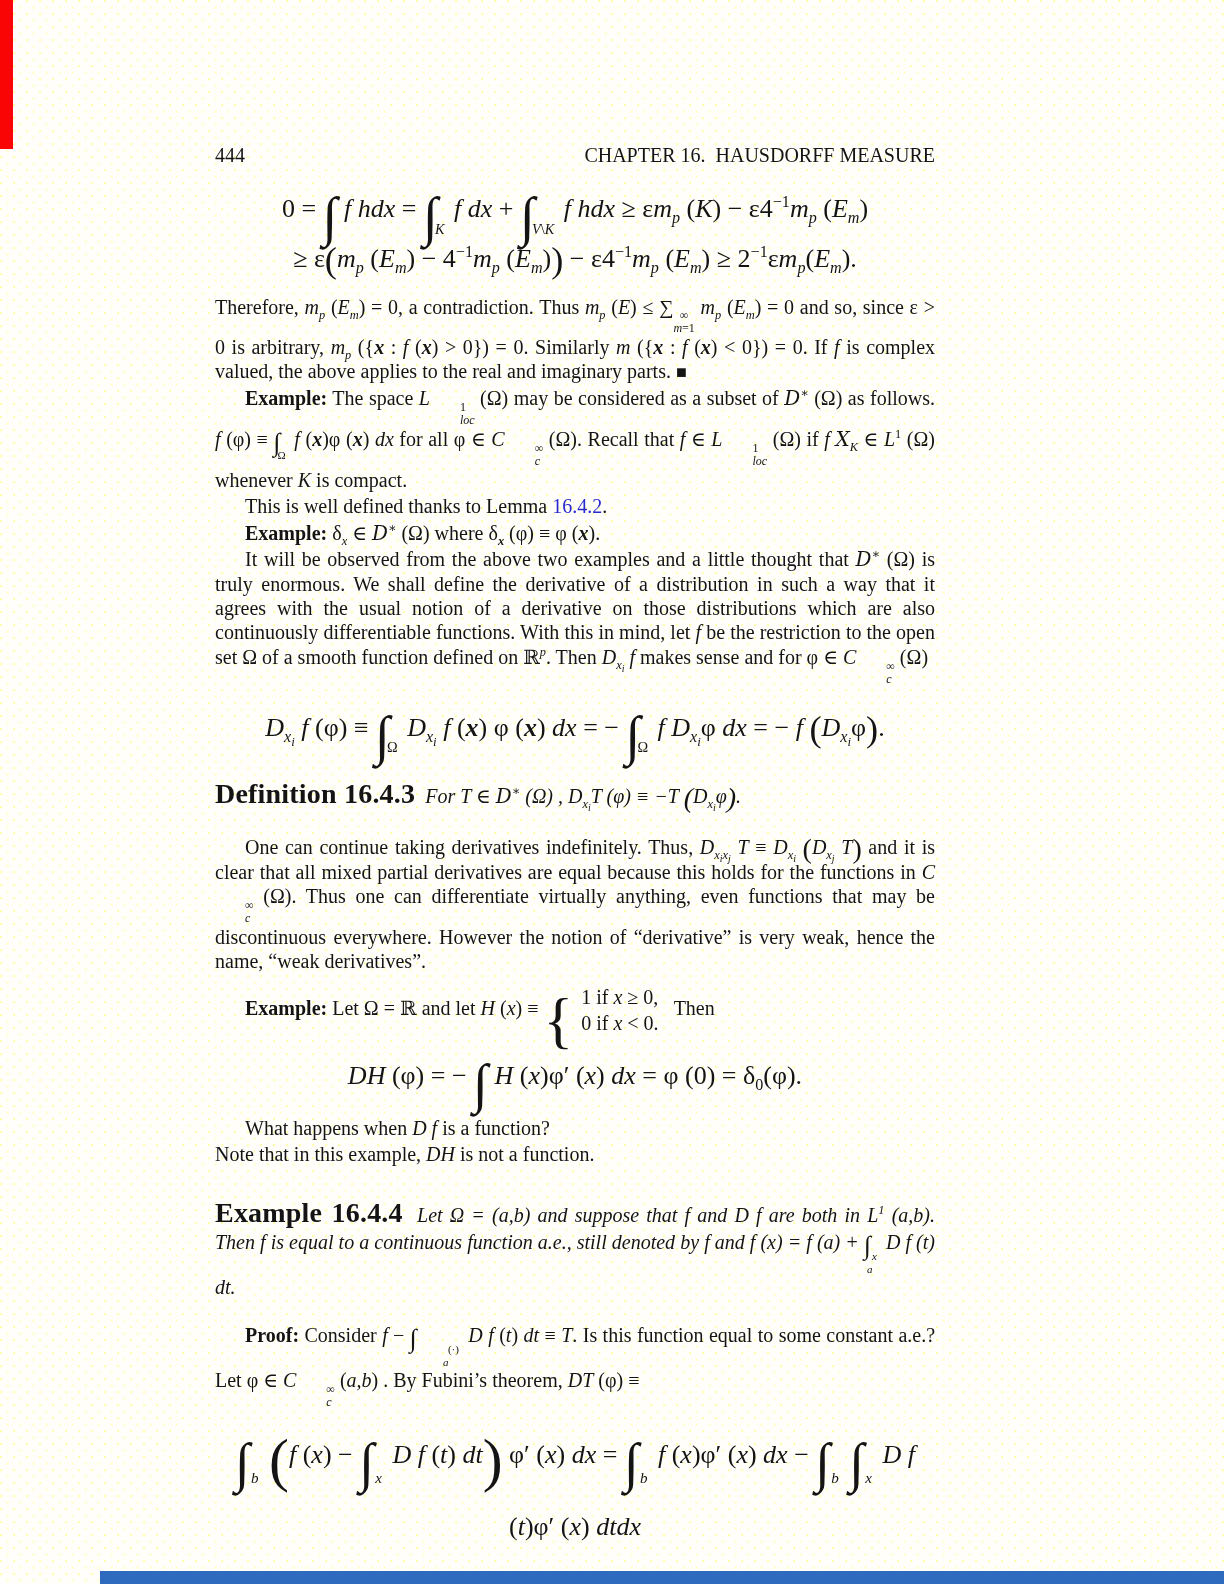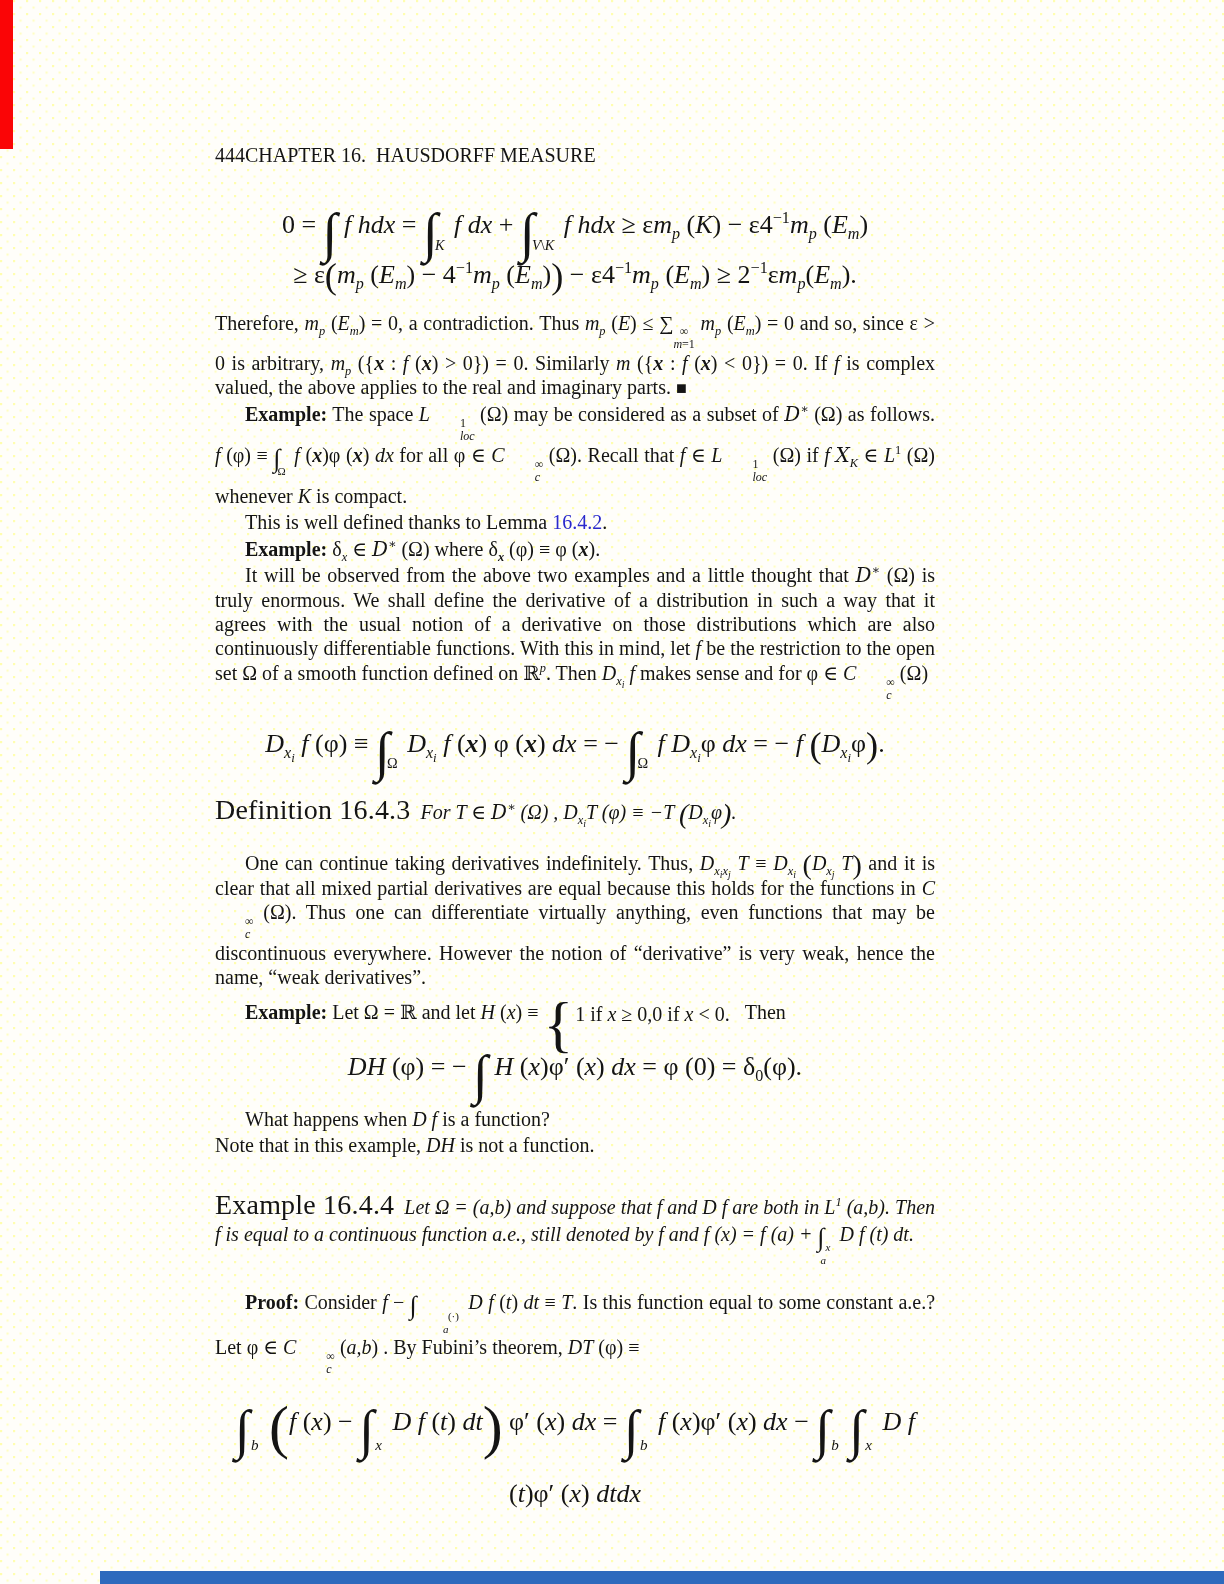--- a/index.html
+++ b/index.html
@@ -13,50 +13,50 @@
       radial-gradient(circle at 1px 1px, rgba(255,255,0,0.22) 1.1px, transparent 1.7px);
     background-size:13px 13px,13px 13px;
     background-position:0 0,6.5px 6.5px;
     overflow:hidden;
     font-family:"Liberation Serif","DejaVu Serif",serif;
     color:#141414;
   }
   .red-bar{position:absolute;left:0;top:0;width:13px;height:149px;}
   .blue-bar{position:absolute;left:100px;right:0;bottom:0;height:13px;}
   .content{position:absolute;left:215px;top:143px;width:720px;font-size:20px;line-height:1.22;}
-  .pghead{display:flex;white-space:pre;margin-bottom:42px;}
+  .pghead{display:flex;justify-content:space-between;white-space:pre;margin-bottom:26px;}
   .para{margin:0 0 2px 0;text-align:justify;}
   .ind{text-indent:30px;}
   .eq{text-align:center;font-size:26px;}
   .eq1{margin:24px 0 14px 0;}
   .eq2{margin:14px 0 20px 0;}
   .eq3{margin:26px 0 26px 0;}
   .eq4{margin:24px 0 24px 0;}
   .eq5{margin:30px 0 0 0;}
   .gap-s{margin-top:10px;}
   .gap-m{margin-top:20px;}
-  .bighead{font-size:28px;font-weight:normal;font-style:normal;letter-spacing:0.2px;}
+  .bighead{font-size:28px;font-weight:bold;font-style:normal;letter-spacing:0.2px;}
   .block{margin:30px 0 24px 0;text-align:justify;}
   .stmt{font-style:italic;}
   
   i{font-style:italic;}
   sub,sup{font-size:0.62em;line-height:0;}
   .s2{font-size:0.8em;}
   .ig{font-size:2.1em;line-height:0;vertical-align:-0.33em;font-weight:400;}
   .ig.s{font-size:1.3em;vertical-align:-0.18em;}
   .ilo{font-size:0.55em;vertical-align:-1.15em;line-height:0;margin-left:-3px;margin-right:3px;}
   .lims{display:inline-flex;flex-direction:column;justify-content:space-between;font-size:0.58em;line-height:1;height:2.7em;vertical-align:-1.3em;margin-left:-4px;margin-right:4px;}
   .lims span:first-child{margin-left:5px;}
   .lims.s{height:2.2em;vertical-align:-0.95em;font-size:0.55em;}
   .stk{display:inline-flex;flex-direction:column;align-items:flex-start;font-size:0.6em;line-height:1.08;vertical-align:-0.5em;}
   .stk.c{align-items:center;vertical-align:-0.45em;}
   .bp{font-size:1.4em;line-height:0;vertical-align:-0.14em;}
   .bp2{font-size:2.3em;line-height:0;vertical-align:-0.28em;font-weight:400;}
   .brace{font-size:3.1em;line-height:0;vertical-align:-0.42em;font-weight:400;}
-  .cases{display:inline-flex;flex-direction:row;line-height:1.3;vertical-align:middle;margin-left:2px;text-indent:0;}
+  .cases{display:inline-flex;flex-direction:column;line-height:1.3;vertical-align:middle;margin-left:8px;text-indent:0;}
   .qed{font-size:0.9em;}
   .scr{font-style:italic;font-family:"DejaVu Serif",serif;}
   .ref{text-decoration:none;cursor:pointer;}
 </style>
 </head>
 <body>
 
 <div class="page">
   <div class="red-bar" style="background:#fa0506;"></div>
   <div class="blue-bar" style="background:#2e6abd;"></div>

